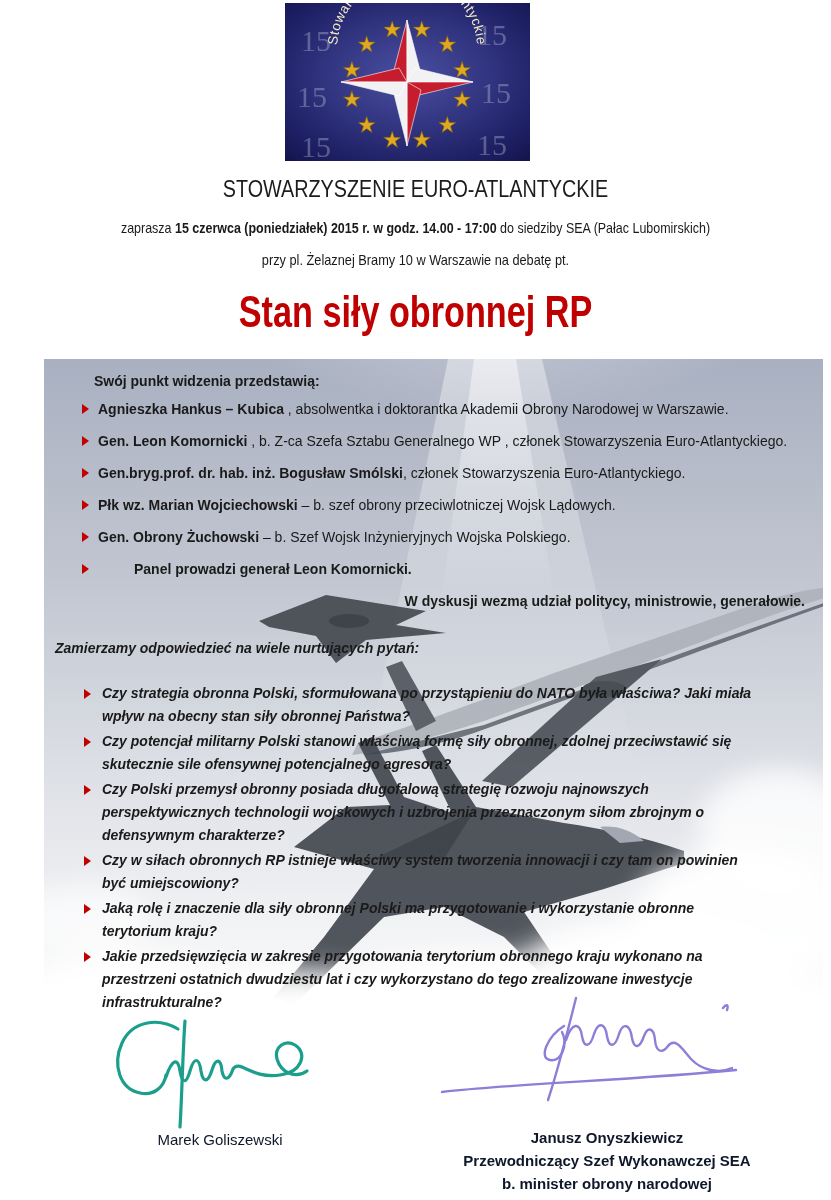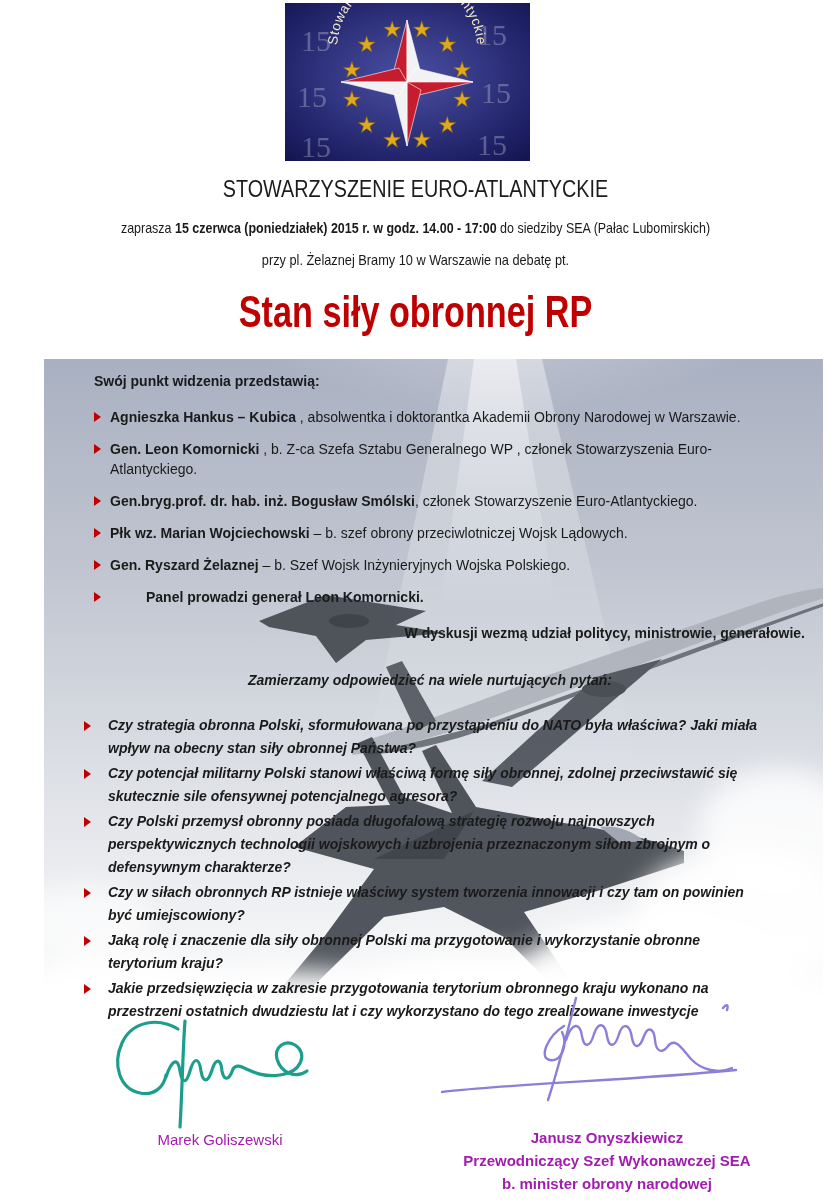--- a/index.html
+++ b/index.html
@@ -22,38 +22,38 @@
 
   
   .photo{position:absolute;left:44px;top:359px;width:779px;height:669px;overflow:hidden;
          background:linear-gradient(180deg,#a9b0c1 0%,#b5bbc8 16%,#c2c7d2 34%,
                     #d3d7de 52%,#e3e5ea 68%,#f1f2f4 84%,#ffffff 100%);}
   .photo-art{position:absolute;left:0;top:0;width:779px;height:669px;}
   .photo-content{position:absolute;left:0;top:0;width:779px;height:669px;
                  padding:12px 18px 0 34px;box-sizing:border-box;font-size:14px;}
 
   .speak-intro{font-weight:bold;padding-left:16px;margin-bottom:8px;line-height:20px;}
-  ul.speakers{list-style:none;margin:16px;padding:0;}
+  ul.speakers{list-style:none;margin:4px;padding:0;}
   ul.speakers li{display:flex;align-items:flex-start;gap:9px;line-height:20px;margin-bottom:12px;}
   .tri{flex:0 0 auto;width:0;height:0;margin-top:5px;
        border-top:5px solid transparent;border-bottom:5px solid transparent;
        border-left:7px solid #c00000;}
   .gap-wide{margin-left:36px;}
   .discussion{font-weight:bold;margin-left:50px;line-height:20px;text-align:right;}
-  .q-intro{font-weight:bold;font-style:italic;margin-left:-23px;margin-top:27px;line-height:20px;text-align:center;}
+  .q-intro{font-weight:bold;font-style:italic;margin-left:-23px;margin-top:27px;line-height:20px;}
   ul.questions{list-style:none;margin:24px 0 0 6px;padding:0;width:676px;}
-  ul.questions li{display:flex;align-items:flex-start;gap:17px;line-height:23px;
+  ul.questions li{display:flex;align-items:flex-start;gap:11px;line-height:23px;
                   margin-bottom:2px;font-weight:bold;font-style:italic;}
   ul.questions .tri{margin-top:7px;}
 
   
   .sig{position:absolute;pointer-events:none;}
   .sig-teal{left:102px;top:1015px;}
   .sig-purple{left:436px;top:996px;}
-  .sig-name{position:absolute;text-align:center;font-size:15px;line-height:23px;color:#a21caf;}
+  .sig-name{position:absolute;text-align:center;font-size:15px;line-height:23px;color:#0f172a;}
   .sig-name-left{left:110px;top:1128px;width:220px;}
   .sig-name-right{left:417px;top:1126px;width:380px;font-weight:bold;}
 </style>
 </head>
 <body>
 
 <div class="page">
 
   <svg class="logo" viewBox="0 0 245 158">
     <defs>
@@ -186,29 +186,29 @@
         <li>
           <span class="tri"></span>
           <span><b>Agnieszka Hankus – Kubica</b><span> , absolwentka  i doktorantka Akademii Obrony Narodowej w Warszawie.</span></span>
         </li>
         <li>
           <span class="tri"></span>
           <span><b>Gen. Leon Komornicki</b><span> , b. Z-ca Szefa Sztabu Generalnego WP , członek Stowarzyszenia Euro-Atlantyckiego.</span></span>
         </li>
         <li>
           <span class="tri"></span>
-          <span><b>Gen.bryg.prof. dr. hab. inż. Bogusław Smólski</b><span>, członek Stowarzyszenie Euro-Atlantyckiego.</span></span>
+          <span><b>Gen.bryg.prof. dr. hab. inż. Bogusław Smólski</b><span>, członek Stowarzyszenia Euro-Atlantyckiego.</span></span>
         </li>
         <li>
           <span class="tri"></span>
           <span><b>Płk wz. Marian Wojciechowski</b><span>  – b. szef obrony przeciwlotniczej Wojsk Lądowych.</span></span>
         </li>
         <li>
           <span class="tri"></span>
-          <span><b>Gen. Ryszard Żelaznej</b><span> – b. Szef Wojsk Inżynieryjnych Wojska Polskiego.</span></span>
+          <span><b>Gen. Obrony Żuchowski</b><span> – b. Szef Wojsk Inżynieryjnych Wojska Polskiego.</span></span>
         </li>
         <li>
           <span class="tri"></span>
           <b class="gap-wide">Panel prowadzi generał Leon Komornicki.</b>
         </li>
       </ul>
 
       <div class="discussion">W dyskusji wezmą udział politycy, ministrowie, generałowie.</div>
 
       <div class="q-intro">Zamierzamy odpowiedzieć na wiele nurtujących pytań:</div>

